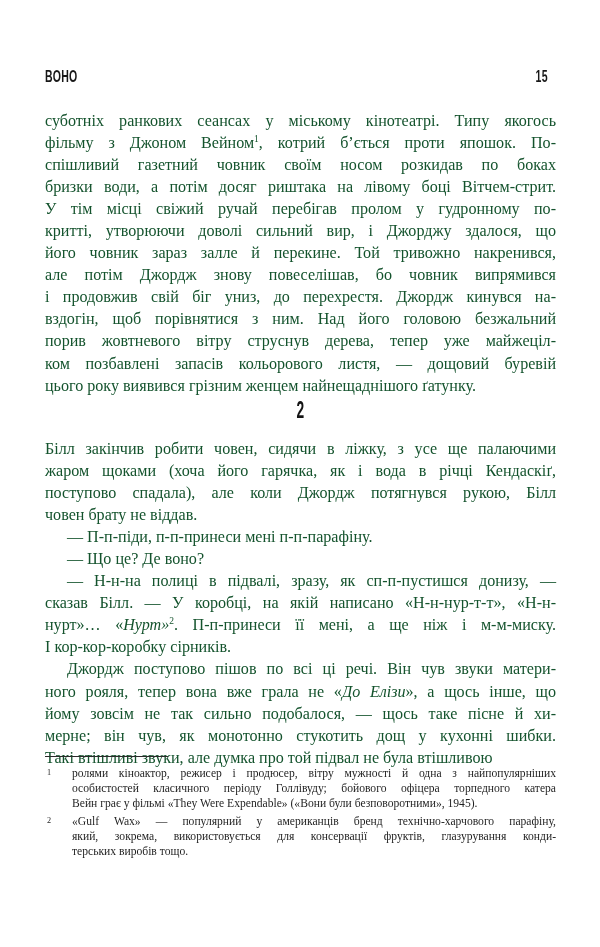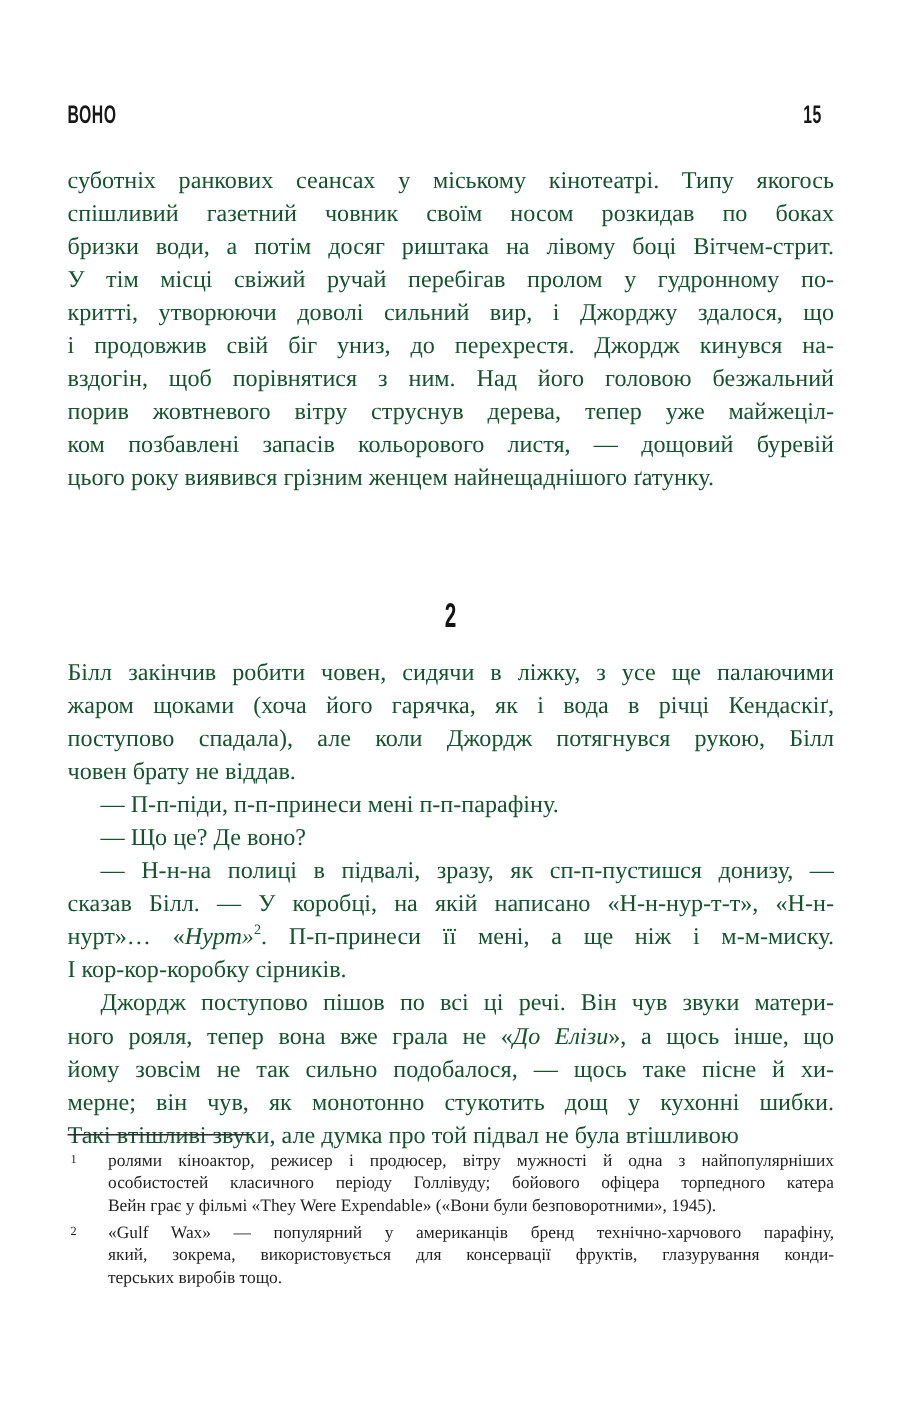--- a/index.html
+++ b/index.html
@@ -144,24 +144,27 @@
 <div class="page">
 
   <div class="running-head">
     <div class="rh-title">ВОНО</div>
     <div class="rh-folio">15</div>
   </div>
 
   <div class="body-block" style="top:110px;">
     <p class="bt">
       <span class="ln">суботніх ранкових сеансах у міському кінотеатрі. Типу якогось</span>
+      <span class="ln"><span>фільму з Джоном Вейном</span><sup class="fn">1</sup><span>, котрий б’ється проти япошок. По-</span></span>
       <span class="ln">спішливий газетний човник своїм носом розкидав по боках</span>
       <span class="ln">бризки води, а потім досяг риштака на лівому боці Вітчем-стрит.</span>
       <span class="ln">У тім місці свіжий ручай перебігав пролом у гудронному по-</span>
       <span class="ln">критті, утворюючи доволі сильний вир, і Джорджу здалося, що</span>
+      <span class="ln">його човник зараз залле й перекине. Той тривожно накренився,</span>
+      <span class="ln">але потім Джордж знову повеселішав, бо човник випрямився</span>
       <span class="ln">і продовжив свій біг униз, до перехрестя. Джордж кинувся на-</span>
       <span class="ln">вздогін, щоб порівнятися з ним. Над його головою безжальний</span>
       <span class="ln">порив жовтневого вітру струснув дерева, тепер уже майжеціл-</span>
       <span class="ln">ком позбавлені запасів кольорового листя, — дощовий буревій</span>
       <span class="ln last">цього року виявився грізним женцем найнещаднішого ґатунку.</span>
     </p>
   </div>
 
   <div class="chapter-num">
     <span>2</span>

